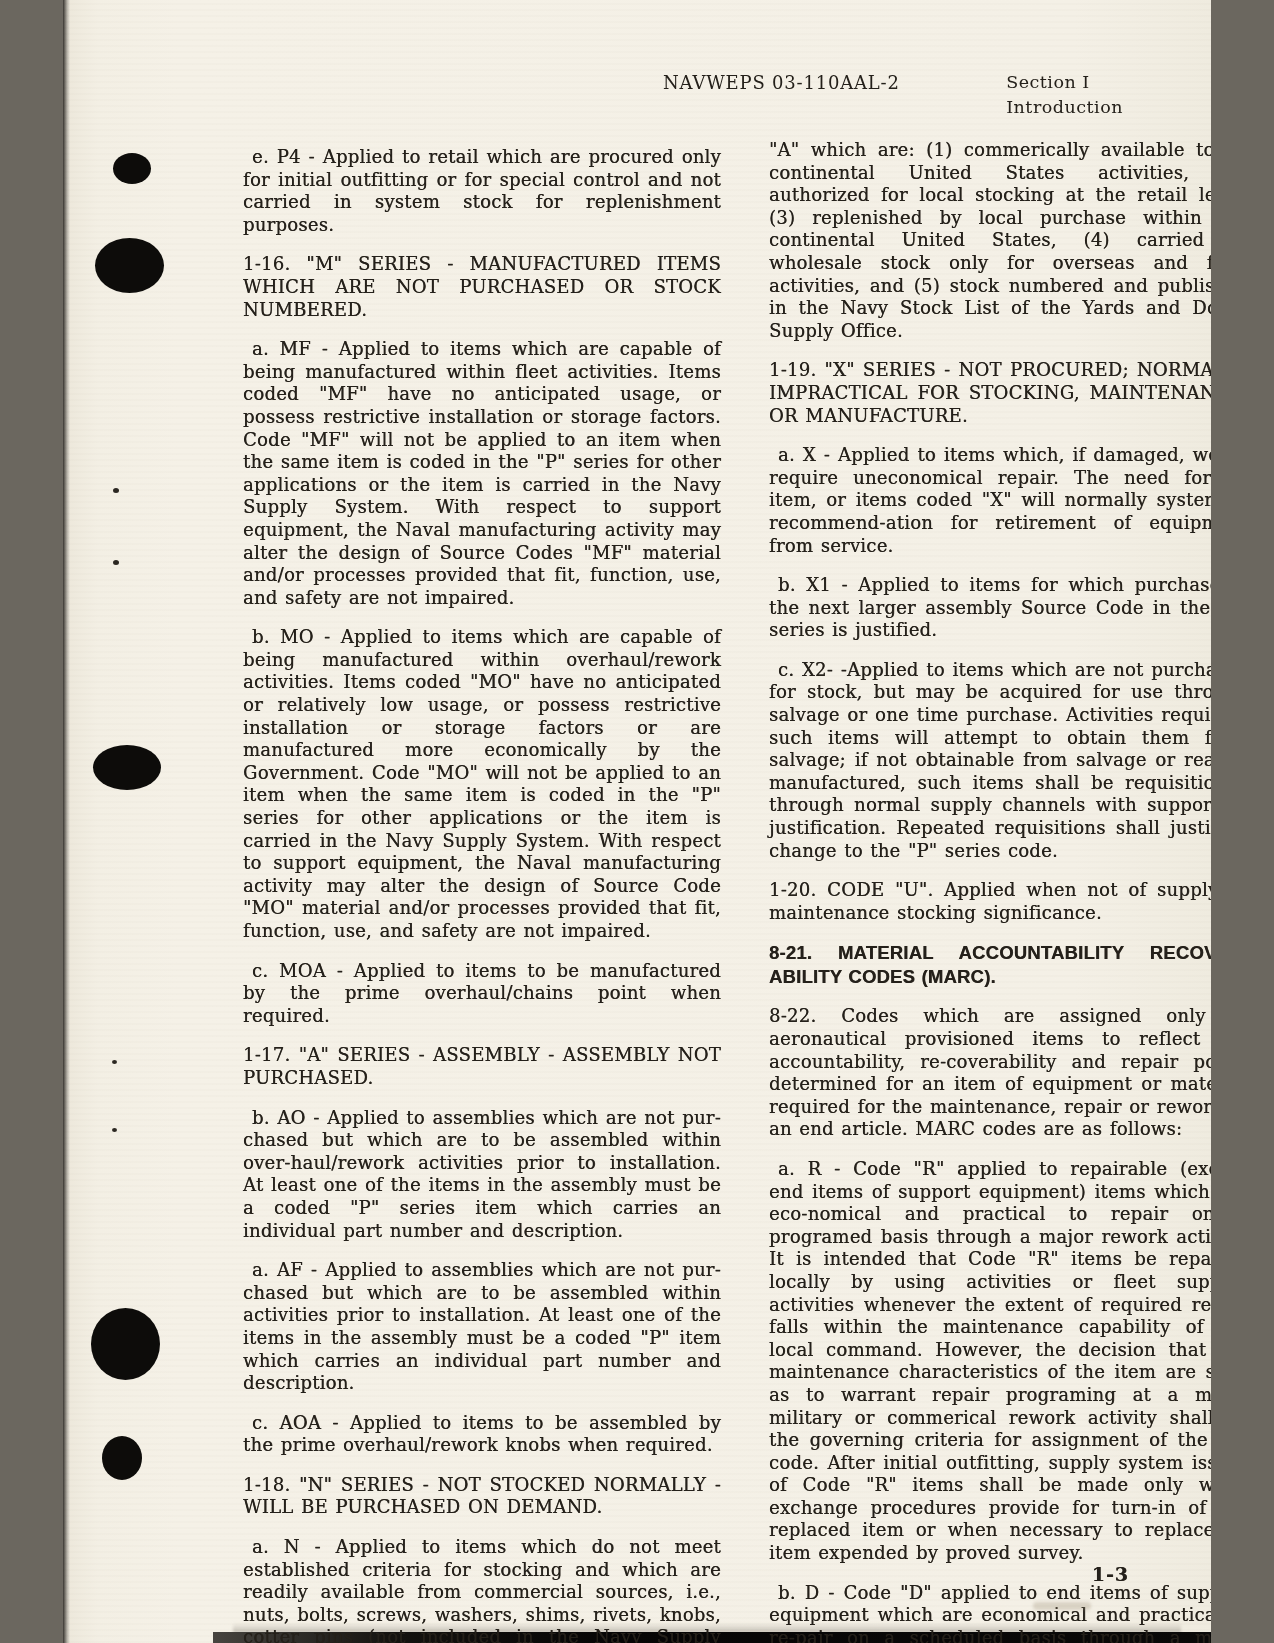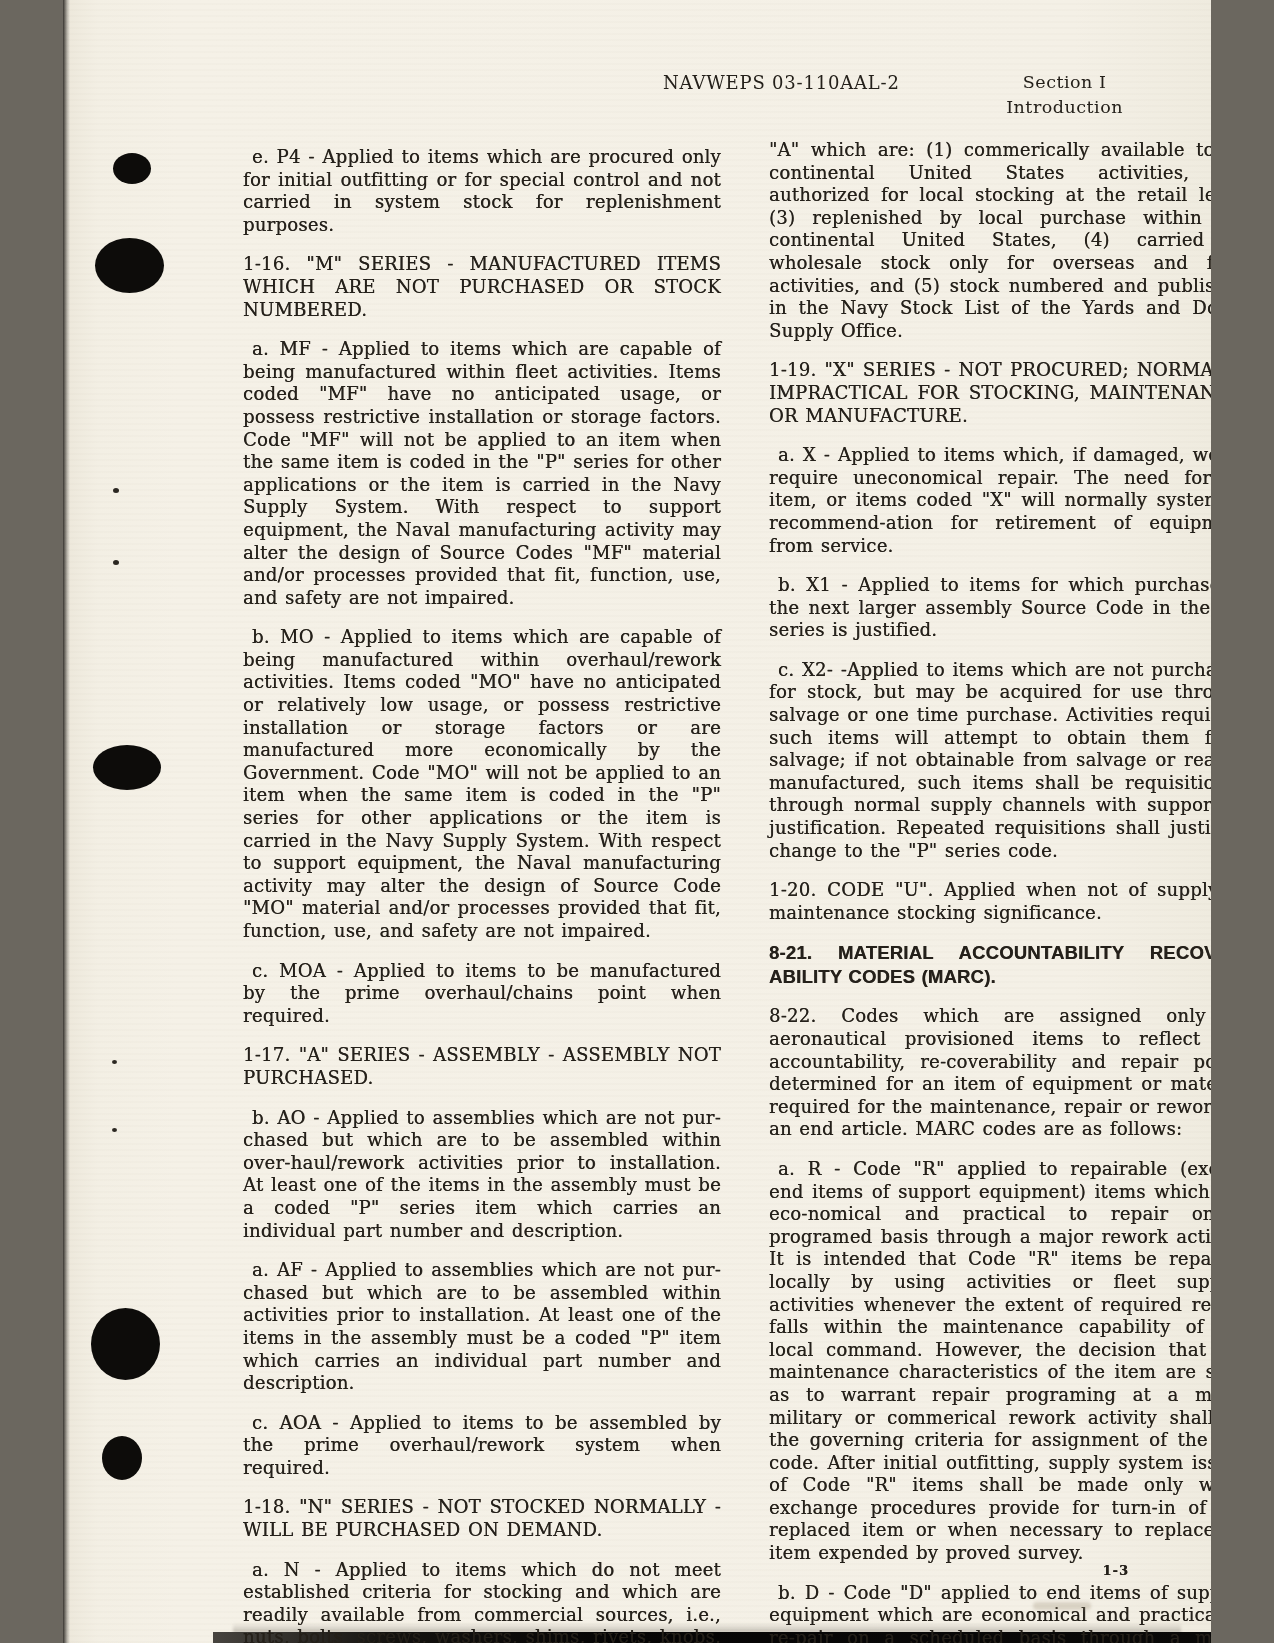--- a/index.html
+++ b/index.html
@@ -25,36 +25,36 @@
     background:linear-gradient(90deg,#47443f 0%,#14120f 18%,#060505 40%,#0a0908 100%);}
   .smudge-bottom{position:absolute;left:170px;right:30px;bottom:10px;height:10px;filter:blur(1.5px);
     background:linear-gradient(180deg, rgba(110,104,92,0) 0%, rgba(110,104,92,0.38) 100%);}
   .crease-right{position:absolute;left:1212px;top:1000px;bottom:12px;width:2px;
     background:rgba(140,128,105,0.28);}
   .dot{position:absolute;background:#0d0c0a;border-radius:50%;}
   .speck{position:absolute;background:#2b2721;border-radius:50%;}
   
   .hdr-doc{position:absolute;left:600px;top:72px;font-size:18px;letter-spacing:0.8px;
     font-weight:500;white-space:nowrap;}
-  .hdr-right{position:absolute;right:88px;top:70px;text-align:center;font-size:17.5px;
+  .hdr-right{position:absolute;right:88px;top:70px;text-align:left;font-size:17.5px;
     line-height:25px;letter-spacing:0.5px;}
   
   .col{position:absolute;font-size:18px;line-height:22.6px;letter-spacing:0.25px;word-spacing:1.5px;
     text-shadow:0.3px 0.2px 0.4px rgba(36,30,23,0.8);}
   .col-left{left:180px;top:146px;width:478px;}
   .col-right{left:706px;top:139px;width:480px;}
   .blk{margin:0 0 17px 0;text-align:justify;}
   .blk:last-child{margin-bottom:0;}
   .para{text-indent:9px;}
   .para.flush{text-indent:0;}
   .head{text-indent:0;}
   .headb{font-family:"Liberation Sans", sans-serif;font-weight:700;font-size:18.5px;
     letter-spacing:0.2px;word-spacing:1px;line-height:23.5px;text-indent:0;}
   
-  .pageno{position:absolute;right:82px;top:1563px;font-size:13px;font-weight:700;
+  .pageno{position:absolute;right:82px;top:1563px;font-size:19px;font-weight:700;
     letter-spacing:1px;text-shadow:0.3px 0.2px 0.4px rgba(36,30,23,0.8);}
   .foot-blur{position:absolute;right:120px;top:1602px;width:58px;height:8px;border-radius:4px;
     background:rgba(150,138,112,0.28);filter:blur(1.5px);}
 </style>
 </head>
 <body>
 
 <div class="page">
 
   <div class="edge-left"></div>
@@ -72,29 +72,29 @@
   <div class="speck" style="left:49px;top:1060px;width:5px;height:4px;"></div>
   <div class="speck" style="left:49px;top:1128px;width:5px;height:4px;"></div>
 
   <div class="hdr-doc">NAVWEPS 03-110AAL-2</div>
   <div class="hdr-right">
     <div>Section I</div>
     <div>Introduction</div>
   </div>
 
   <div class="col col-left">
-    <div class="blk para">e. P4 - Applied to items which are procured only for initial outfitting or for special control and not carried in system stock for replenishment purposes.</div>
+    <div class="blk para">e. P4 - Applied to retail which are procured only for initial outfitting or for special control and not carried in system stock for replenishment purposes.</div>
     <div class="blk head">1-16. "M" SERIES - MANUFACTURED ITEMS WHICH ARE NOT PURCHASED OR STOCK NUMBERED.</div>
     <div class="blk para">a. MF - Applied to items which are capable of being manufactured within fleet activities. Items coded "MF" have no anticipated usage, or possess restrictive installation or storage factors. Code "MF" will not be applied to an item when the same item is coded in the "P" series for other applications or the item is carried in the Navy Supply System. With respect to support equipment, the Naval manufacturing activity may alter the design of Source Codes "MF" material and/or processes provided that fit, function, use, and safety are not impaired.</div>
     <div class="blk para">b. MO - Applied to items which are capable of being manufactured within overhaul/rework activities. Items coded "MO" have no anticipated or relatively low usage, or possess restrictive installation or storage factors or are manufactured more economically by the Government. Code "MO" will not be applied to an item when the same item is coded in the "P" series for other applications or the item is carried in the Navy Supply System. With respect to support equipment, the Naval manufacturing activity may alter the design of Source Code "MO" material and/or processes provided that fit, function, use, and safety are not impaired.</div>
     <div class="blk para">c. MOA - Applied to items to be manufactured by the prime overhaul/chains point when required.</div>
     <div class="blk head">1-17. "A" SERIES - ASSEMBLY - ASSEMBLY NOT PURCHASED.</div>
     <div class="blk para">b. AO - Applied to assemblies which are not pur-chased but which are to be assembled within over-haul/rework activities prior to installation. At least one of the items in the assembly must be a coded "P" series item which carries an individual part number and description.</div>
     <div class="blk para">a. AF - Applied to assemblies which are not pur-chased but which are to be assembled within activities prior to installation. At least one of the items in the assembly must be a coded "P" item which carries an individual part number and description.</div>
-    <div class="blk para">c. AOA - Applied to items to be assembled by the prime overhaul/rework system when required.</div>
+    <div class="blk para">c. AOA - Applied to items to be assembled by the prime overhaul/rework knobs when required.</div>
     <div class="blk head">1-18. "N" SERIES - NOT STOCKED NORMALLY - WILL BE PURCHASED ON DEMAND.</div>
     <div class="blk para">a. N - Applied to items which do not meet established criteria for stocking and which are readily available from commercial sources, i.e., nuts, bolts, screws, washers, shims, rivets, knobs, cotter pins (not included in the Navy Supply System), protective closures, bead chains, adhesives, and cabinet locks.</div>
 
   </div>
 
   <div class="col col-right">
     <div class="blk para flush">"A" which are: (1) commerically available to all continental United States activities, (2) authorized for local stocking at the retail level, (3) replenished by local purchase within the continental United States, (4) carried in wholesale stock only for overseas and fleet activities, and (5) stock numbered and published in the Navy Stock List of the Yards and Docks Supply Office.</div>
     <div class="blk head">1-19. "X" SERIES - NOT PROCURED; NORMALLY IMPRACTICAL FOR STOCKING, MAINTENANCE, OR MANUFACTURE.</div>
     <div class="blk para">a. X - Applied to items which, if damaged, would require uneconomical repair. The need for an item, or items coded "X" will normally system in recommend-ation for retirement of equipment from service.</div>
     <div class="blk para">b. X1 - Applied to items for which purchase of the next larger assembly Source Code in the "P" series is justified.</div>

